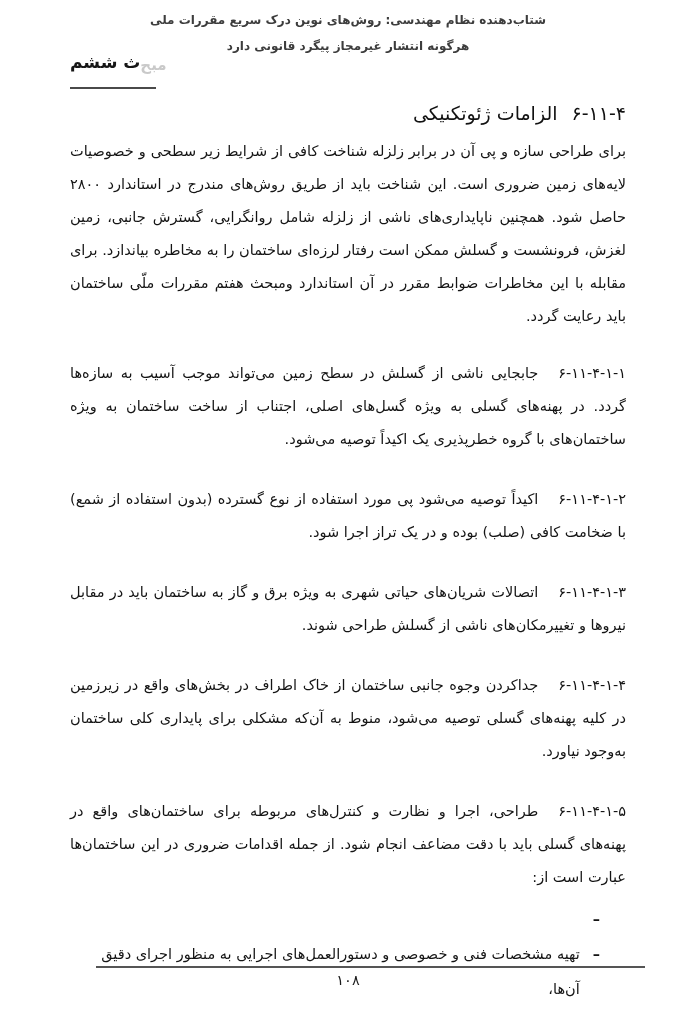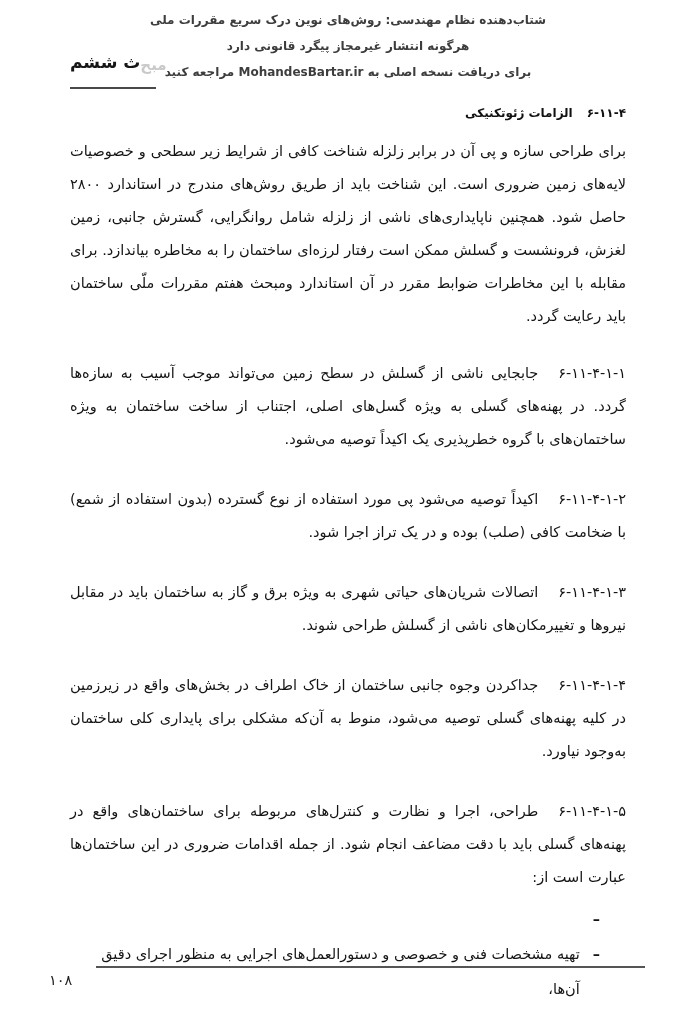--- a/index.html
+++ b/index.html
@@ -62,22 +62,22 @@
 
   
   .content {
     position: absolute;
     top: 100px;
     right: 56px;
     left: 56px;
     direction: rtl;
   }
   h1.sec {
-    font-size: 12px;
-    font-weight: bold;
+    font-size: 19px;
+    font-weight: normal;
     color: #111;
     margin: 0 0 9px 0;
     line-height: 26px;
   }
   h1.sec .num, h2.sub .num { margin-left: 14px; }
   h2.sub {
     font-size: 14.5px;
     font-weight: bold;
     color: #111;
     margin: 0 0 18px 0;
@@ -111,38 +111,36 @@
   
   .footer-rule {
     position: absolute;
     top: 966px; left: 82px;
     width: 549px;
     border-top: 2px solid #555;
   }
   .page-num {
     position: absolute;
     top: 972px; left: 0; right: 0;
-    text-align: left;
+    text-align: center;
     font-size: 14.5px;
     color: #1b1b1b;
     letter-spacing: 2px;
-    margin-left: 35px;
   }
 </style>
 </head>
 <body>
 
 <div class="page">
 
   <div class="wm">
     <div class="wm-line">شتاب‌دهنده نظام مهندسی: روش‌های نوین درک سریع مقررات ملی</div>
     <div class="wm-line wm-line2">
       <span>هرگونه انتشار غیرمجاز پیگرد قانونی دارد</span>
     </div>
-    <div class="wm-line">برای دریافت نسخه اصلی به MohandesBartar.ir مراجعه کنید</div>
   </div>
 
   <div class="chapter">
     <span class="faded">مبح</span>
     <span>ث ششم</span>
   </div>
   <div class="chapter-rule"></div>
 
   <div class="content">
 

